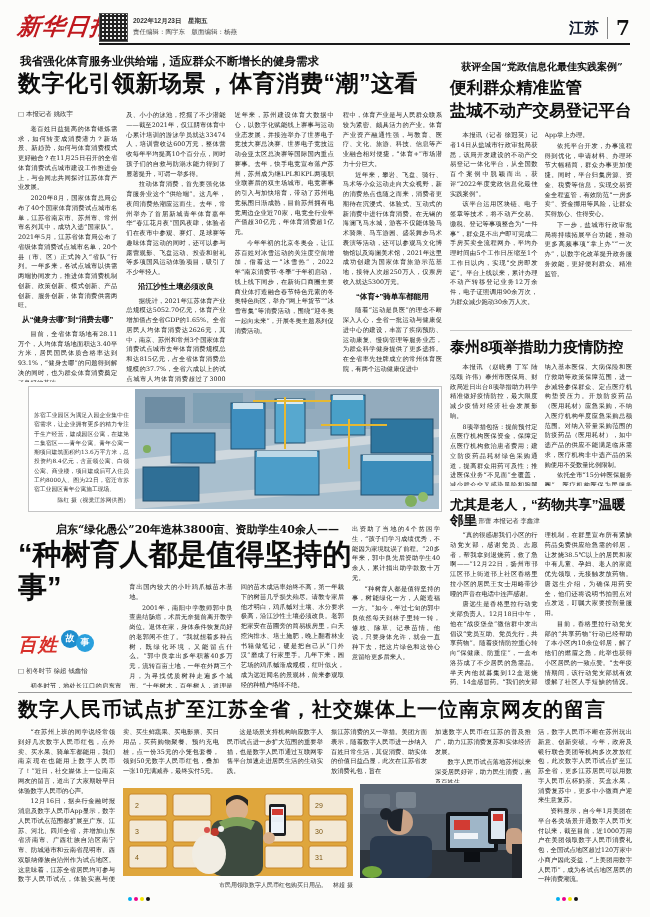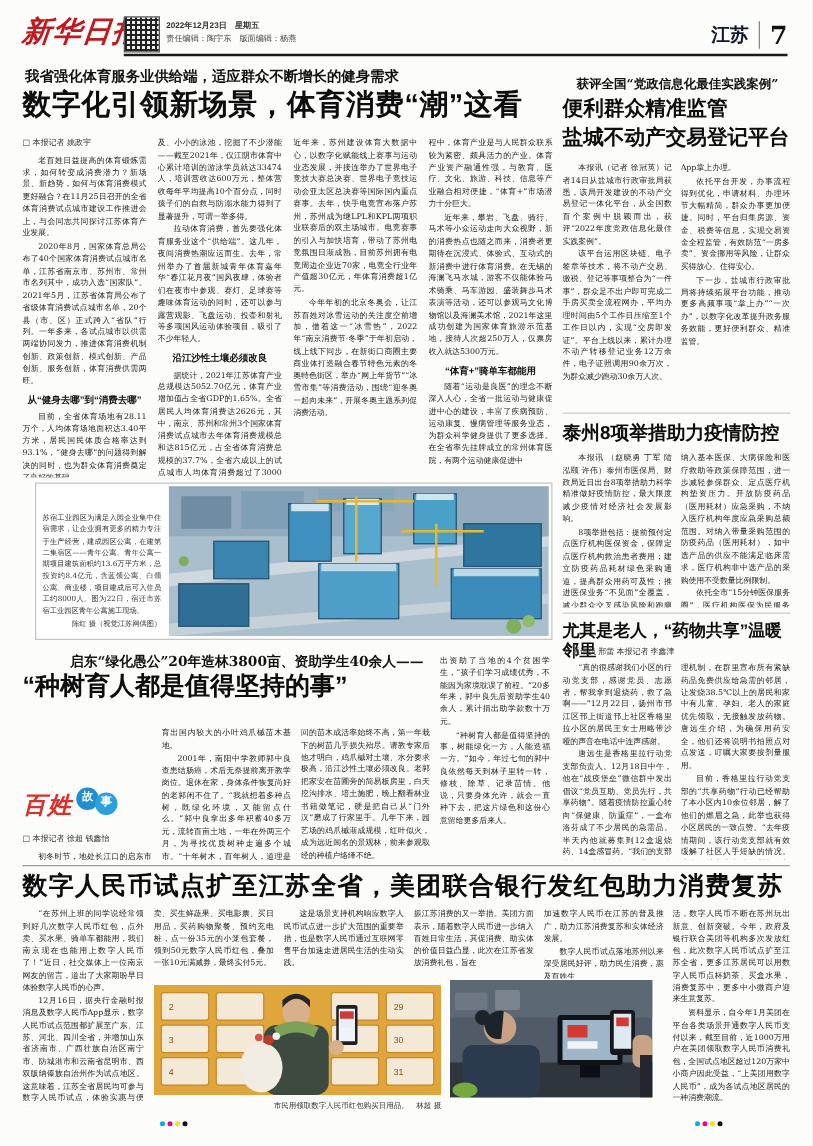--- a/index.html
+++ b/index.html
@@ -138,37 +138,37 @@
         </g>
 
         <circle cx="276" cy="112" r="6" fill="#7fae5d"></circle>
         <circle cx="288" cy="108" r="5" fill="#8fbc6a"></circle>
         <circle cx="12" cy="60" r="4" fill="#7fae5d"></circle>
       </svg>
     </div>
   </div>
 
   <div class="abs kicker" style="left:36px;top:522px;width:330px;font-size:11px;margin-left:20px;">启东“绿化愚公”20年造林3800亩、资助学生40余人——</div>
-  <div class="abs headline" style="left:18px;top:538px;width:334px;font-size:20px;">“种树育人都是值得坚持的事”</div>
+  <div class="abs headline" style="left:18px;top:538px;width:334px;font-size:29px;">“种树育人都是值得坚持的事”</div>
 
   <div class="abs col" style="left:352px;top:524px;width:88px;height:164px;">
     <div class="p0">出资助了当地的4个贫困学生，“孩子们学习成绩优秀，不能因为家境耽误了前程。”20多年来，郭中良先后资助学生40余人，累计捐出助学款数十万元。</div>
     <div class="p">“种树育人都是值得坚持的事，树能绿化一方，人能造福一方。”如今，年过七旬的郭中良依然每天到林子里转一转，修枝、除草、记录苗情。他说，只要身体允许，就会一直种下去，把这片绿色和这份心意留给更多后来人。</div>
   </div>
 
   <div class="abs cols" style="left:18px;top:582px;width:326px;height:106px;gap:8px;">
     <div class="col">
       <div class="stamp">
         <span class="red">百姓</span>
         <span class="circles">
           <span class="c c1">故</span>
           <span class="c c2">事</span>
         </span>
       </div>
-      <div class="byline" style="margin-top:5px;">□ 本报记者 徐超 钱鑫怡</div>
+      <div class="byline" style="margin-top:5px;">□ 初冬时节 徐超 钱鑫怡</div>
       <div class="p">初冬时节，地处长江口的启东市惠林园艺场3000亩鸡爪槭悉数发红艳。鸡爪槭是世界园林珍贵树种，原生小叶鸡爪槭更因生长慢、难栽种被称为“槭中贵族”。在没有大规模鸡爪槭种植历史的启东，退休教师郭中良用20年的坚守，培</div>
     </div>
     <div class="col">
       <div class="p0">育出国内较大的小叶鸡爪槭苗木基地。</div>
       <div class="p">2001年，南阳中学教师郭中良查患结肠癌，术后无奈提前离开教学岗位。退休在家，身体条件恢复尚好的老郭闲不住了。“我就想着多种点树，既绿化环境，又能留点什么。”郭中良拿出多年积蓄40多万元，流转百亩土地，一年在外两三个月，为寻找优质树种走遍多个城市。“十年树木，百年树人，道理是相通的，只要用心思、下苦工，就一定能做好。”一开始，郭中良信心满满，不料很快便遭受接连打击。尽管每天精心呵护，但购</div>
     </div>
     <div class="col">
       <div class="p0">回的苗木成活率始终不高，第一年栽下的树苗几乎损失殆尽。请教专家后他才明白，鸡爪槭对土壤、水分要求极高，沿江沙性土壤必须改良。老郭把家安在苗圃旁的简易板房里，白天挖沟排水、培土施肥，晚上翻看林业书籍做笔记，硬是把自己从“门外汉”磨成了行家里手。几年下来，园艺场的鸡爪槭渐成规模，红叶似火，成为远近闻名的景观林，前来参观取经的种植户络绎不绝。</div>
     </div>
   </div>
@@ -214,21 +214,21 @@
       <div class="p">唐远生是香格里拉行动党支部负责人。12月18日中午，他在“战疫堡垒”微信群中发出倡议“党员互助、党员先行，共享药物”。随着疫情防控重心转向“保健康、防重症”，一盒布洛芬成了不少居民的急需品。半天内他就募集到12盒退烧药、14盒感冒药。“我们的支部发挥‘行动堡垒’作用，党组织牵头、党员带头，发挥共享互助精神，帮助一些确有需要的邻居，尤其是老人、孕妇、小孩等，大家一起渡过难关。”唐远生说。</div>
 
     </div>
     <div class="col">
       <div class="p0">理机制，在群里宣布所有紧缺药品免费供应给急需的邻居，让发烧38.5℃以上的居民和家中有儿童、孕妇、老人的家庭优先领取，无接触发放药物。唐远生介绍，为确保用药安全，他们还将说明书拍照点对点发送，叮嘱大家要按剂量服用。</div>
       <div class="p">目前，香格里拉行动党支部的“共享药物”行动已经帮助了本小区内10余位邻居，解了他们的燃眉之急，此举也获得小区居民的一致点赞。“去年疫情期间，该行动党支部就有效缓解了社区人手短缺的情况。这次又站出来急群众所急，想群众所想。”邗上社区党委书记孙晓军表示，此举展现了党组织的凝聚力和号召力，更彰显了党员们的担当。</div>
     </div>
   </div>
 
   <div class="abs sep" style="left:18px;top:692px;width:614px;background:#9a9a9a;"></div>
-  <div class="abs headline" style="left:18px;top:698px;width:614px;font-size:20px;letter-spacing:1px;">数字人民币试点扩至江苏全省，美团联合银行发红包助力消费复苏</div>
+  <div class="abs headline" style="left:18px;top:698px;width:614px;font-size:20px;letter-spacing:1px;">数字人民币试点扩至江苏全省，社交媒体上一位南京网友的留言</div>
 
   <div class="abs col" style="left:18px;top:727px;width:97px;height:158px;">
     <div class="p">“在苏州上班的同学说经常领到好几次数字人民币红包，点外卖、买水果、骑单车都能用，我们南京现在也能用上数字人民币了！”近日，社交媒体上一位南京网友的留言，道出了大家期盼早日体验数字人民币的心声。</div>
     <div class="p">12月16日，据央行金融时报消息及数字人民币App显示，数字人民币试点范围都扩展至广东、江苏、河北、四川全省，并增加山东省济南市、广西壮族自治区南宁市、防城港市和云南省昆明市、西双版纳傣族自治州作为试点地区。这意味着，江苏全省居民均可参与数字人民币试点，体验实惠与便利。</div>
 
   </div>
   <div class="abs col" style="left:123px;top:727px;width:96px;height:56px;">
     <div class="p0">卖、买生鲜蔬果、买电影票、买日用品，买药购物聚餐、预约充电桩，点一份35元的小笼包套餐，领到50元数字人民币红包，叠加一张10元满减券，最终实付5元。</div>
   </div>
   <div class="abs col" style="left:227px;top:727px;width:96px;height:56px;">

